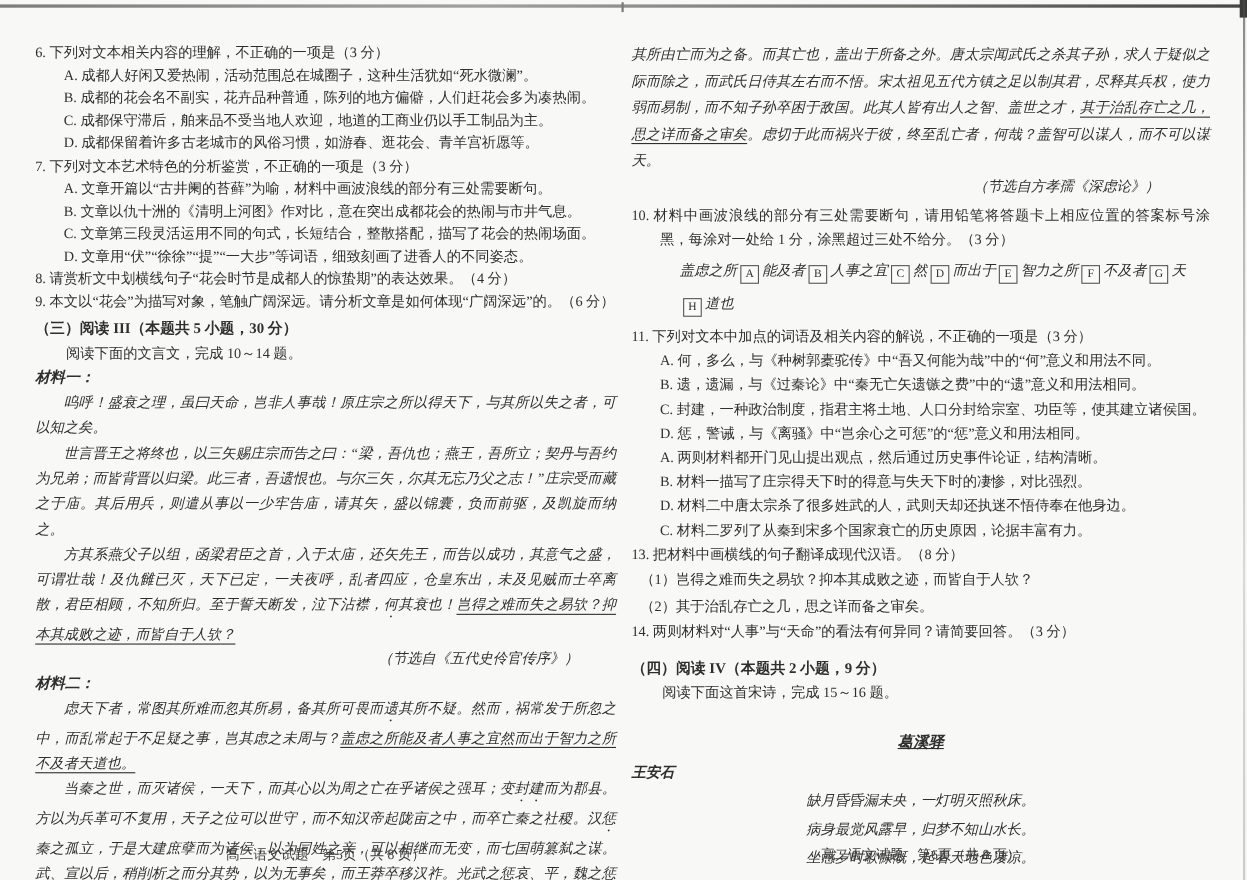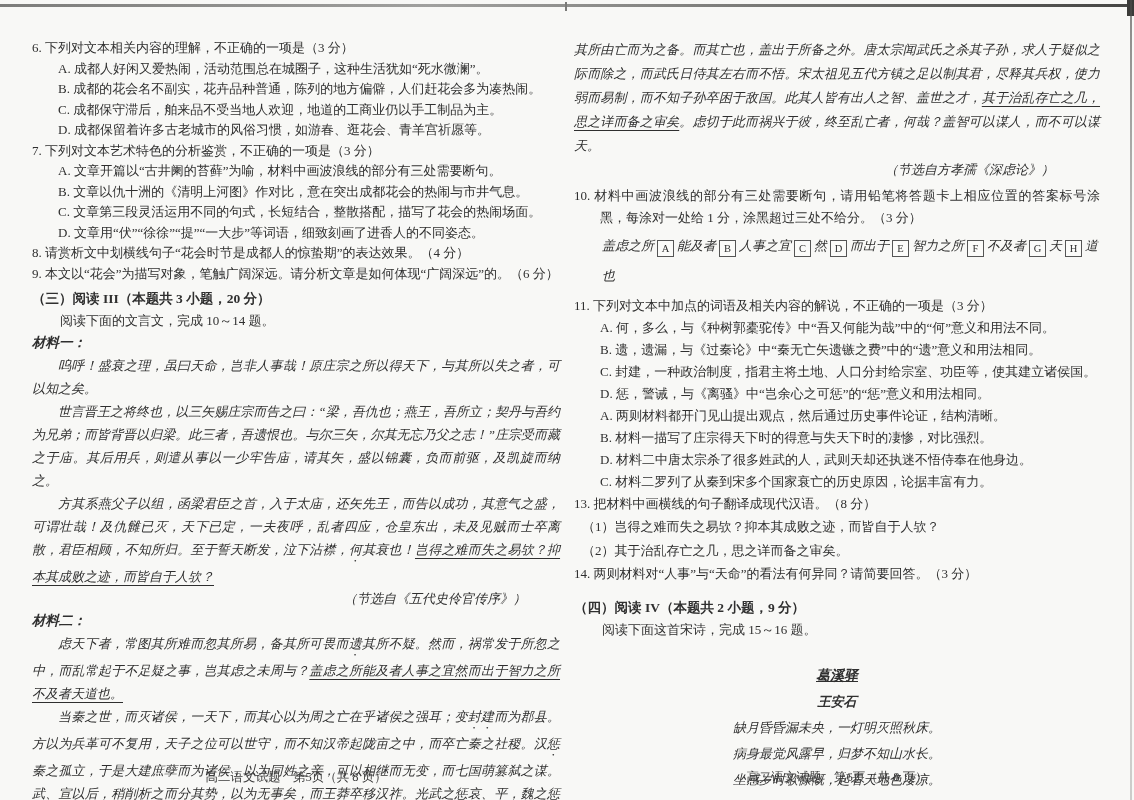--- a/index.html
+++ b/index.html
@@ -42,27 +42,27 @@
   .mat{font-size:13px;line-height:23px;font-style:italic;text-align:justify;margin:0;}
   .col.right .mat{line-height:24px;}
   .indent{text-indent:2em;}
   .src{font-size:13px;line-height:22px;font-style:italic;text-align:right;padding-right:34px;}
   .col.right .src{padding-right:46px;line-height:23px;}
 
   .ul{text-decoration:underline;text-underline-offset:4px;text-decoration-thickness:1px;}
   .dot{-webkit-text-emphasis:filled dot;text-emphasis:filled dot;
        -webkit-text-emphasis-position:under;text-emphasis-position:under right;}
 
-  .duanju{font-size:13px;line-height:30px;padding-left:28px;font-style:italic;margin:2px 0 4px;}
+  .duanju{font-size:13px;line-height:30px;padding-left:28px;font-style:italic;margin:2px 16px 4px;}
   .box{display:inline-block;width:15px;height:15px;border:1px solid #555;line-height:15px;
        text-align:center;font-size:10.5px;font-style:normal;margin:0 3px;vertical-align:-2px;
        background:#fbfbf9;}
 
   .poem-title{text-align:center;font-weight:bold;font-style:italic;font-size:14px;line-height:26px;margin-top:22px;text-decoration:underline;}
-  .poem-author{text-align:center;font-weight:bold;font-style:italic;font-size:13px;line-height:26px;}
+  .poem-author{font-weight:bold;font-style:italic;font-size:13px;line-height:26px;}
   .poem-line{text-align:center;font-style:italic;font-size:13px;line-height:26px;}
 
   .footer{position:absolute;bottom:0;left:0;right:0;text-align:center;font-size:12.5px;color:#3a3a3a;}
 </style>
 </head>
 <body>
 
 <div class="sheet">
   <div class="scan-top"></div>
   <div class="scan-corner"></div>
@@ -84,21 +84,21 @@
       <div class="qopt">A. 文章开篇以“古井阑的苔藓”为喻，材料中画波浪线的部分有三处需要断句。</div>
       <div class="qopt">B. 文章以仇十洲的《清明上河图》作对比，意在突出成都花会的热闹与市井气息。</div>
       <div class="qopt">C. 文章第三段灵活运用不同的句式，长短结合，整散搭配，描写了花会的热闹场面。</div>
       <div class="qopt">D. 文章用“伏”“徐徐”“提”“一大步”等词语，细致刻画了进香人的不同姿态。</div>
     </div>
 
     <div class="qstem">8. 请赏析文中划横线句子“花会时节是成都人的惊蛰期”的表达效果。（4 分）</div>
     <div class="qstem">9. 本文以“花会”为描写对象，笔触广阔深远。请分析文章是如何体现“广阔深远”的。（6 分）</div>
 
     <div class="gap4"></div>
-    <div class="sec-title">（三）阅读 III（本题共 3 小题，20 分）</div>
+    <div class="sec-title">（三）阅读 III（本题共 5 小题，30 分）</div>
     <div class="sec-intro">阅读下面的文言文，完成 10～14 题。</div>
 
     <div class="mat-label">材料一：</div>
     <p class="mat indent">呜呼！盛衰之理，虽曰天命，岂非人事哉！原庄宗之所以得天下，与其所以失之者，可以知之矣。</p>
     <p class="mat indent">世言晋王之将终也，以三矢赐庄宗而告之曰：“梁，吾仇也；燕王，吾所立；契丹与吾约为兄弟；而皆背晋以归梁。此三者，吾遗恨也。与尔三矢，尔其无忘乃父之志！”庄宗受而藏之于庙。其后用兵，则遣从事以一少牢告庙，请其矢，盛以锦囊，负而前驱，及凯旋而纳之。</p>
     <p class="mat indent"><span>方其系燕父子以组，函梁君臣之首，入于太庙，还矢先王，而告以成功，其意气之盛，可谓壮哉！及仇雠已灭，天下已定，一夫夜呼，乱者四应，仓皇东出，未及见贼而士卒离散，君臣相顾，不知所归。至于誓天断发，泣下沾襟，</span><span class="dot">何</span><span>其衰也！</span><span class="ul">岂得之难而失之易欤？抑本其成败之迹，而皆自于人欤？</span></p>
     <div class="src">（节选自《五代史伶官传序》）</div>
 
     <div class="mat-label">材料二：</div>
     <p class="mat indent"><span>虑天下者，常图其所难而忽其所易，备其所可畏而</span><span class="dot">遗</span><span>其所不疑。然而，祸常发于所忽之中，而乱常起于不足疑之事，岂其虑之未周与？</span><span class="ul">盖虑之所能及者人事之宜然而出于智力之所不及者天道也。</span></p>

